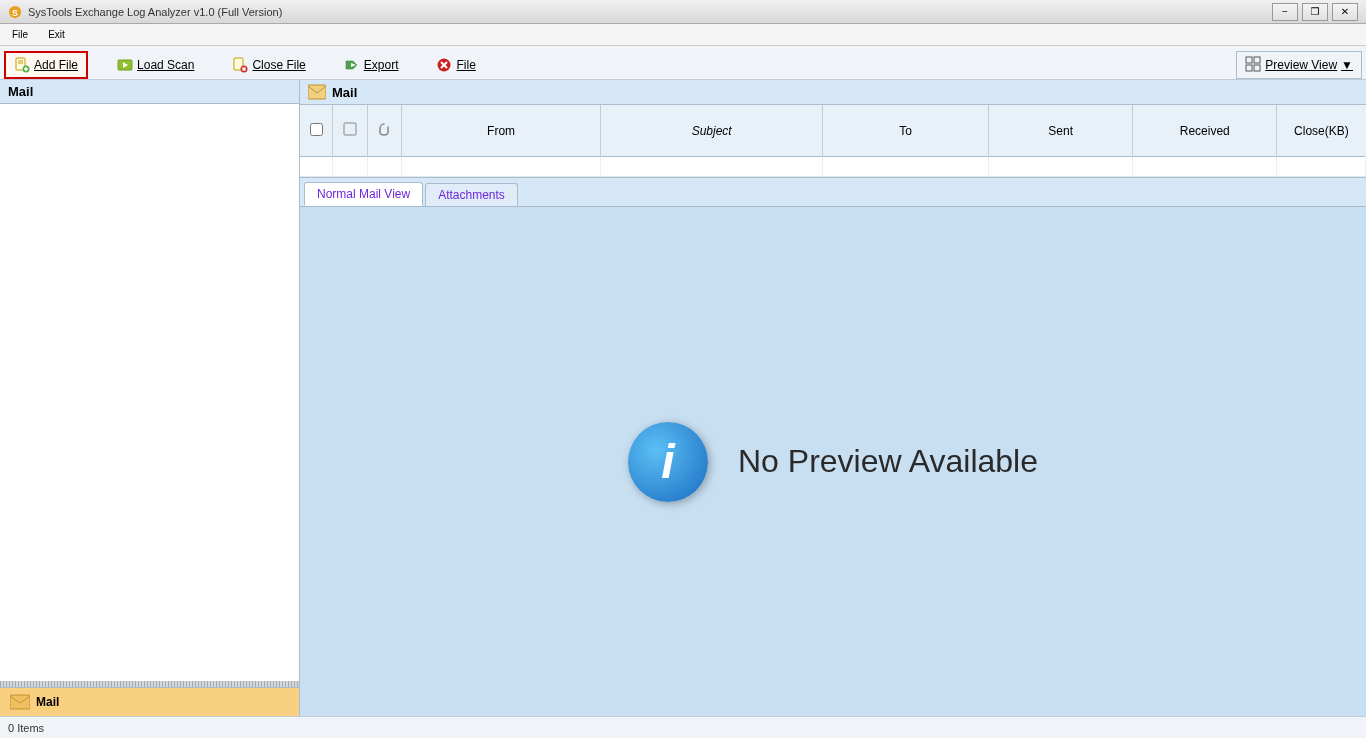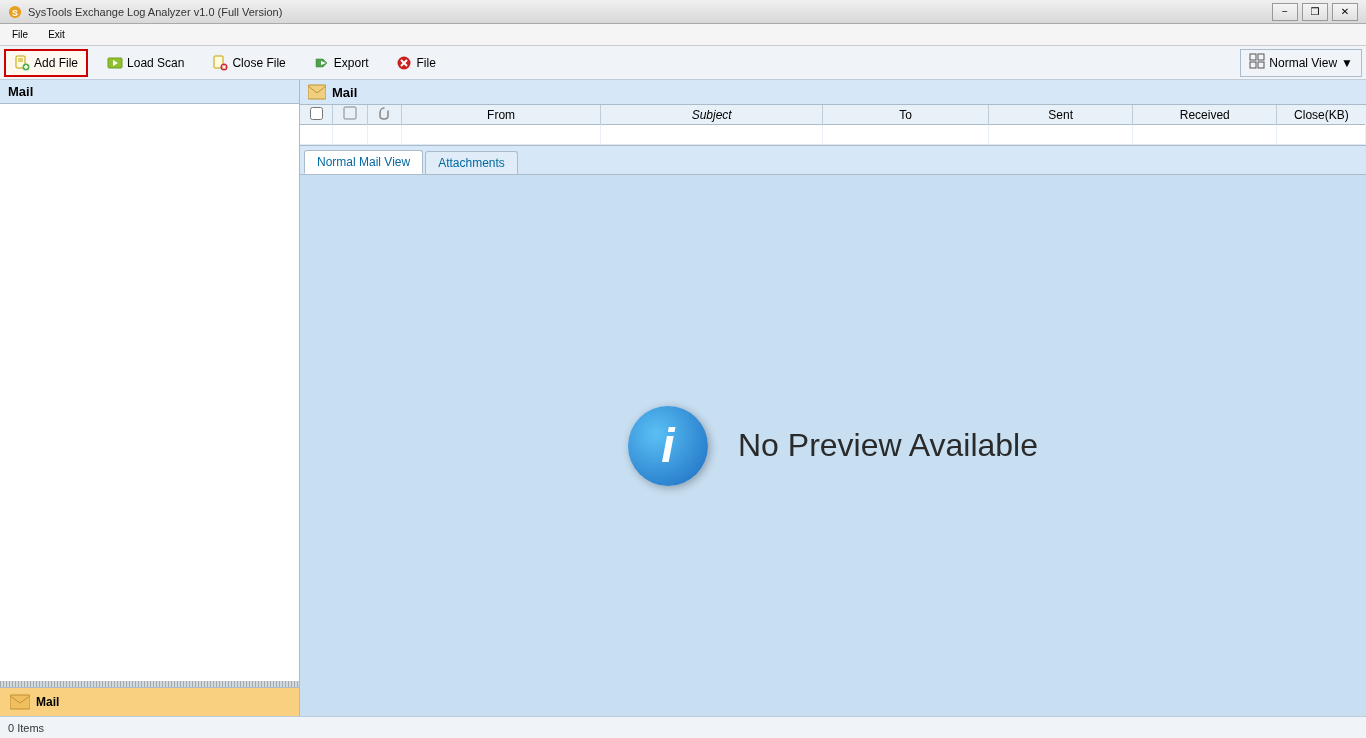--- a/index.html
+++ b/index.html
@@ -58,24 +58,25 @@
       font-size: 10px;
       color: #000;
       cursor: pointer;
     }
 
     
     #toolbar {
       background: #f0f4f8;
       height: 34px;
       display: flex;
-      align-items: center;
+      align-items: flex-end;
       padding: 0 4px;
       border-bottom: 1px solid #c0ccd8;
-      gap: 10px;
+      gap: 20px;
+      text-decoration: underline;
     }
     .toolbar-btn {
       display: flex;
       align-items: center;
       gap: 4px;
       padding: 3px 8px;
       font-size: 12px;
       color: #000;
       cursor: pointer;
       border: 1px solid transparent;
@@ -201,21 +202,21 @@
     #mail-table {
       width: 100%;
       border-collapse: collapse;
       font-size: 12px;
     }
     #mail-table thead tr {
       background: #e8f0f8;
       border-bottom: 1px solid #aabccc;
     }
     #mail-table thead th {
-      padding: 1px 8px;
+      padding: 17px 8px;
       text-align: center;
       border-right: 1px solid #c0ccd8;
       font-weight: normal;
       color: #000;
       white-space: nowrap;
     }
     #mail-table thead th:last-child { border-right: none; }
     #mail-table tbody tr {
       height: 20px;
       border-bottom: 1px solid #e0e8f0;
@@ -252,21 +253,21 @@
       gap: 2px;
     }
     .preview-tab {
       padding: 4px 12px;
       font-size: 12px;
       cursor: pointer;
       border: 1px solid #aabccc;
       background: #e0ecf8;
       border-bottom: none;
       border-radius: 3px 3px 0 0;
-      color: #0369a1;
+      color: #6d28d9;
     }
     .preview-tab.active {
       background: #fff;
       border-bottom: 1px solid #fff;
       z-index: 1;
     }
     #preview-content {
       flex: 1;
       background: #c8dff2;
       display: flex;
@@ -378,21 +379,21 @@
 
   <div id="switch-view">
     <span>
       <svg width="16" height="16" viewBox="0 0 16 16">
         <rect x="1" y="1" width="6" height="6" fill="none" stroke="#555" stroke-width="1"></rect>
         <rect x="9" y="1" width="6" height="6" fill="none" stroke="#555" stroke-width="1"></rect>
         <rect x="1" y="9" width="6" height="6" fill="none" stroke="#555" stroke-width="1"></rect>
         <rect x="9" y="9" width="6" height="6" fill="none" stroke="#555" stroke-width="1"></rect>
       </svg>
     </span>
-    <span>Normal View</span>
+    <span>Preview View</span>
     <span>▼</span>
   </div>
 </div>
 
 <div id="main-area">
 
   <div id="left-panel">
     <div id="left-panel-header">Mail</div>
     <div id="left-panel-content"></div>
     <div id="left-panel-resize"></div>

